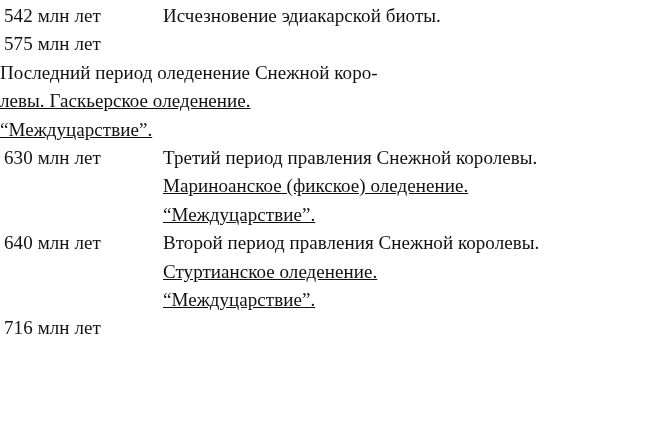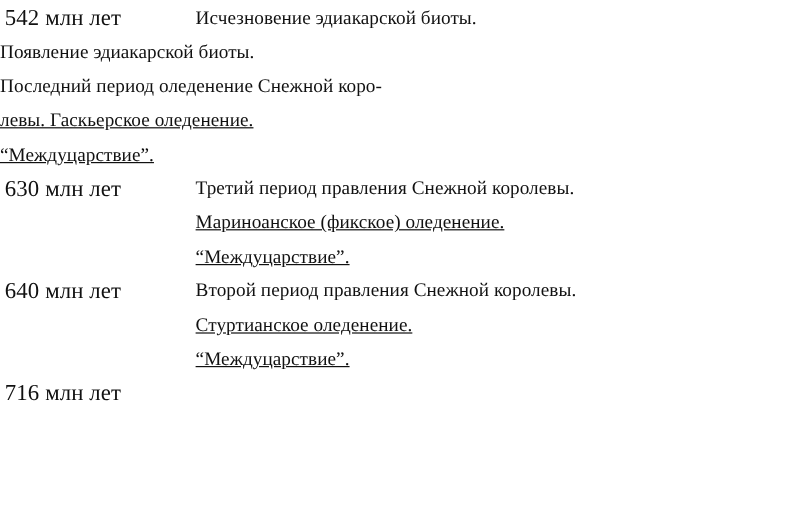--- a/index.html
+++ b/index.html
@@ -27,21 +27,21 @@
     min-width: 163px;
     box-sizing: border-box;
     padding-left: 4px;
     font-size: 19px;
     line-height: 28.4px;
     white-space: nowrap;
     letter-spacing: 0.1px;
   }
   .events {
     flex: 1;
-    font-size: 16px;
+    font-size: 19px;
     line-height: 28.4px;
   }
   .event-line {
     white-space: nowrap;
     letter-spacing: 0.05px;
   }
   .event-line.indent {
     padding-left: 0px;
     text-decoration: underline;
   }
@@ -50,23 +50,21 @@
 <body>
 
 <div class="timeline">
     <div class="row">
       <div class="age">542 млн лет</div>
       <div class="events">
         <div class="event-line">Исчезновение эдиакарской биоты.</div>
       </div>
     </div>
     <div class="row">
-      <div class="events">
-        <div class="event-line">Появление эдиакарской биоты.</div>
-      </div>
+      <div class="age">575 млн лет</div>
     </div>
     <div class="row">
       <div class="events">
         <div class="event-line">Последний период оледенение Снежной коро-</div>
         <div class="event-line indent">левы. Гаскьерское оледенение.</div>
         <div class="event-line indent">“Междуцарствие”.</div>
       </div>
     </div>
     <div class="row">
       <div class="age">630 млн лет</div>

